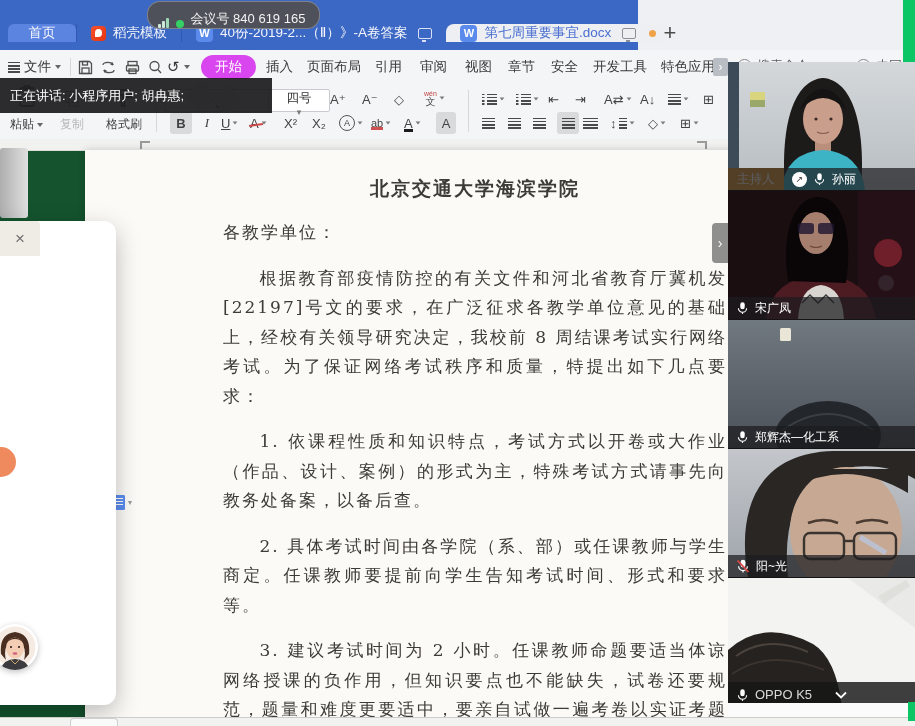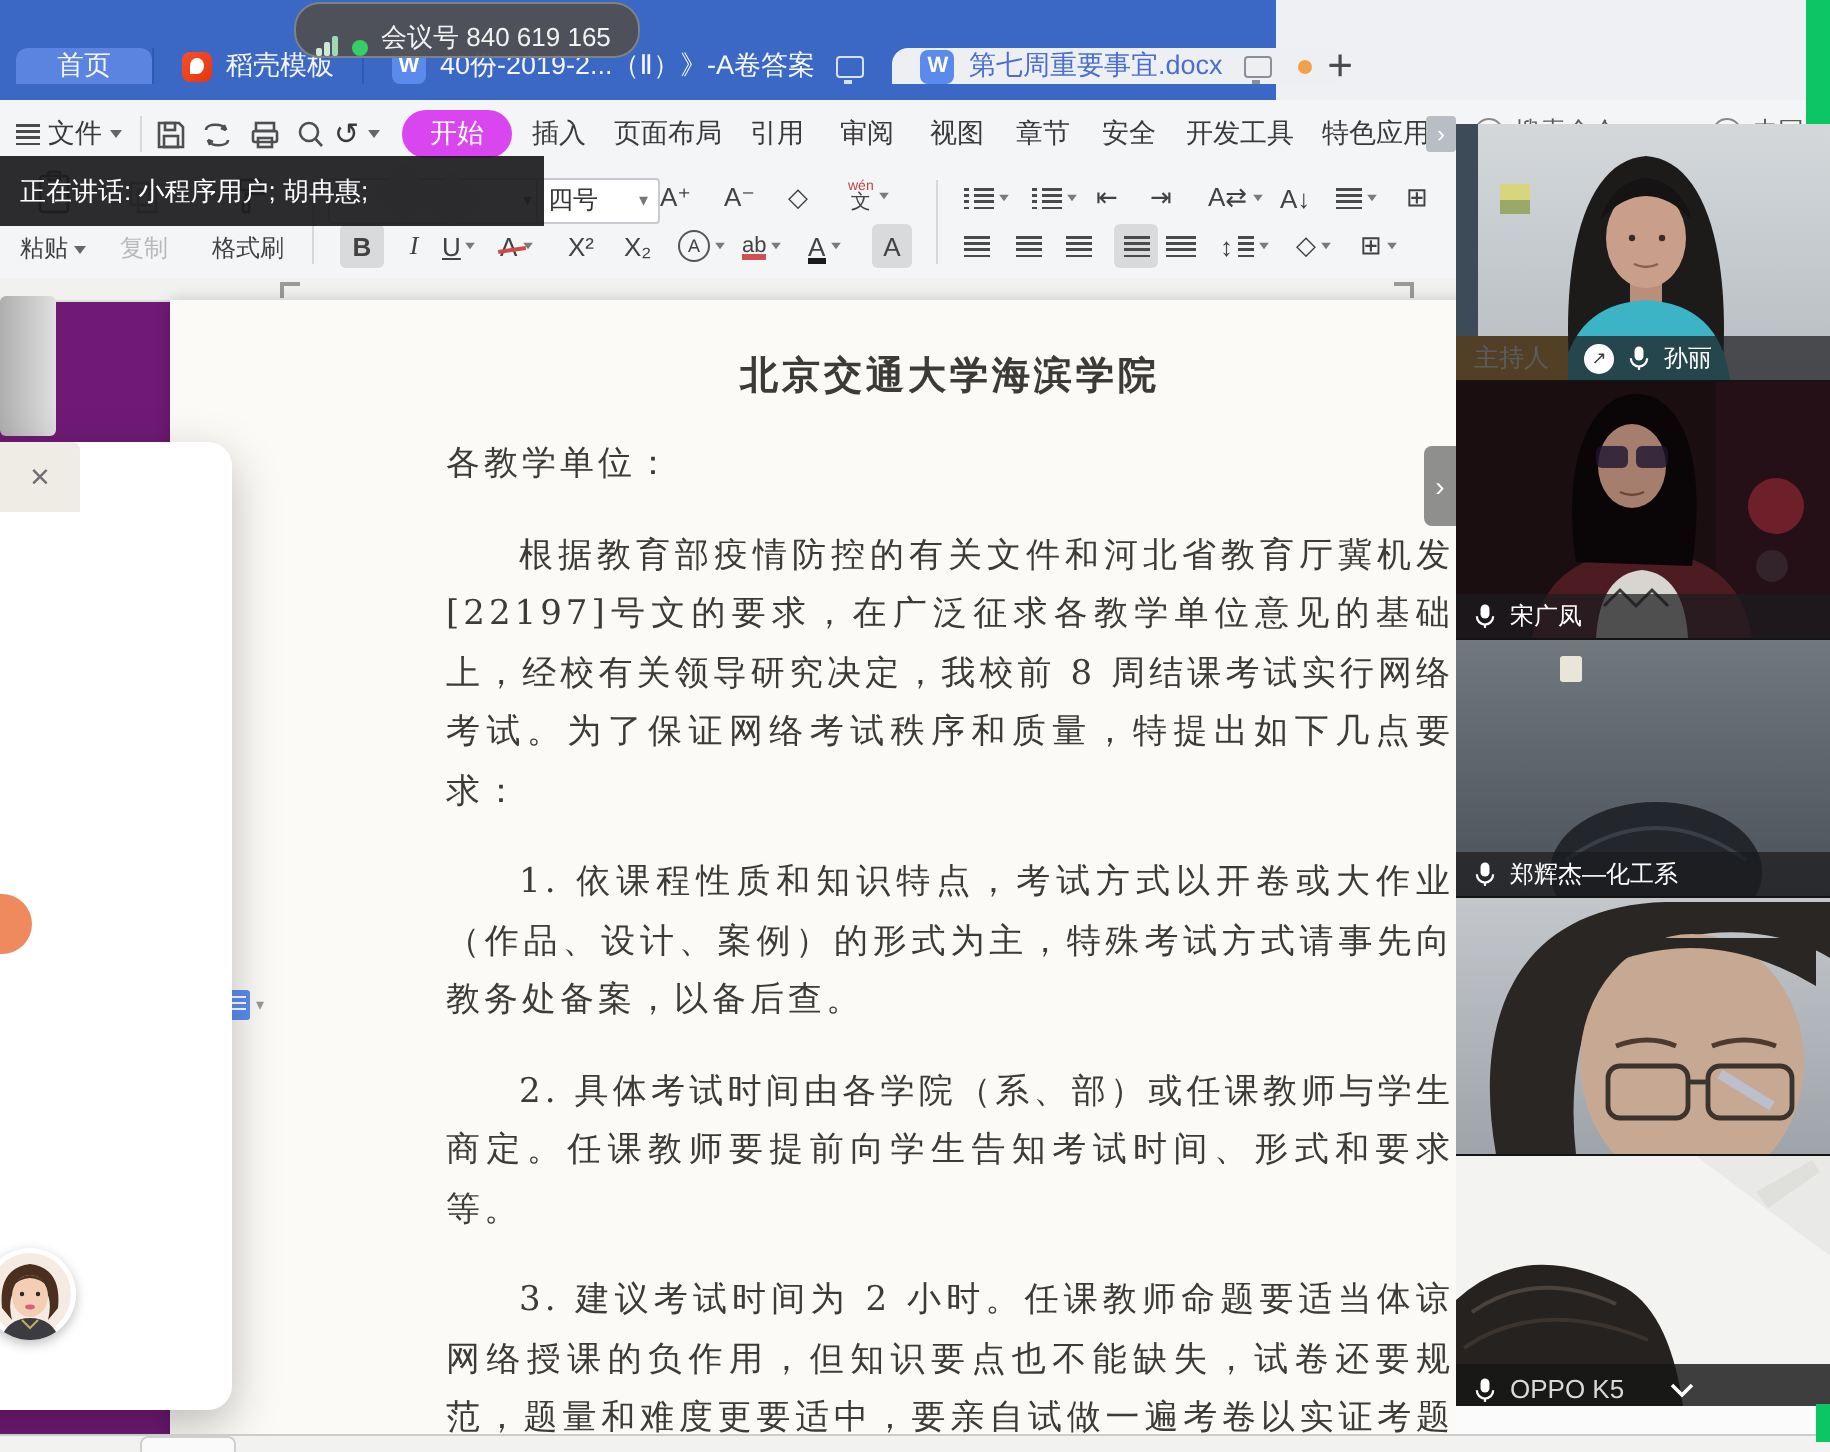--- a/index.html
+++ b/index.html
@@ -45,21 +45,21 @@
   .chev-box{width:15px;height:18px;background:#b9bdc4;border-radius:2px;color:#fff;font-size:12px;
     display:flex;align-items:center;justify-content:center;}
   .rp{position:absolute;top:7px;display:flex;align-items:center;gap:5px;color:#5b5b5b;font-size:13px;}
   .rp .circ-ic{width:13px;height:13px;border:1.3px solid #8a8a8a;border-radius:50%;}
   
   .row2{position:absolute;left:0;top:34px;width:915px;height:55px;}
   .t{position:absolute;height:22px;display:flex;align-items:center;justify-content:center;color:#424242;font-size:13px;gap:2px;}
   .t .caret{border-top-color:#7a7a7a;transform:scale(.8);}
   .btn-act{background:#d9dadc;border-radius:3px;}
   .combo{background:#fff;border:1px solid #c9cbd0;border-radius:2px;font-size:12.5px;color:#333;
-    display:flex;align-items:center;justify-content:space-between;padding:0 5px;height:21px;position:absolute;}
+    display:flex;align-items:center;justify-content:space-between;padding:0 5px;height:21px;position:absolute;flex-direction:column;}
   .lbl{position:absolute;top:32px;font-size:12px;color:#3f3f3f;display:flex;align-items:center;gap:3px;}
   .lbl.dis{color:#b9b9b9;}
   .ic-lines{width:13px;height:11px;background:repeating-linear-gradient(to bottom,#4a4a4a 0 1.4px,transparent 1.4px 3.1px);}
   .ic-list{width:15px;height:11px;background:
      repeating-linear-gradient(to bottom,#4a4a4a 0 1.4px,transparent 1.4px 3.1px),
      repeating-linear-gradient(to bottom,#4a4a4a 0 1.4px,transparent 1.4px 3.1px);
      background-size:2.5px 11px,10px 11px;background-position:0 0,5px 0;background-repeat:no-repeat;}
   .py{display:flex;flex-direction:column;align-items:center;line-height:1;}
   .py i{font-style:normal;font-size:7px;color:#c04545;}
   .py b{font-weight:normal;font-size:10px;}
@@ -69,21 +69,21 @@
   .red-strike:after{content:"";position:absolute;left:-1px;top:55%;width:14px;height:1.5px;background:#cf4b4b;transform:rotate(-8deg);}
   .bar-under{position:relative;}
   .bar-under:after{content:"";position:absolute;left:0;bottom:-1px;width:100%;height:3px;background:#1b1b1b;}
   .bar-red:after{background:#d05050;}
   svg.line-ic{stroke:#4f4f4f;fill:none;stroke-width:1.3;}
   
   .toast{position:absolute;left:0;top:78px;width:272px;height:35px;background:rgba(26,26,28,.92);z-index:40;
     display:flex;align-items:center;padding-left:10px;box-sizing:border-box;color:#fff;font-size:13px;overflow:hidden;}
   .toast .dia{position:absolute;width:20px;height:20px;background:#2b2b2e;transform:rotate(45deg);top:8px;}
   
-  .docarea{position:absolute;left:0;top:139px;width:915px;height:587px;background:#701a75;overflow:hidden;}
+  .docarea{position:absolute;left:0;top:139px;width:915px;height:587px;background:#14532d;overflow:hidden;}
   .ruler{position:absolute;left:0;top:0;width:915px;height:11px;background:#f1f1ef;border-bottom:1px solid #dddddb;}
   .rmark{position:absolute;top:2px;width:8px;height:6px;border-left:2px solid #9a9a9a;border-top:2px solid #9a9a9a;}
   .rmark.rt{border-left:none;border-right:2px solid #9a9a9a;}
   .page{position:absolute;left:85px;top:11px;width:780px;height:980px;background:#fbfaf6;
     box-shadow:0 0 7px rgba(0,0,0,.18);}
   .page-inner{width:536px;margin:0 auto;padding-top:22px;color:#3d3b38;
     font-family:"DejaVu Serif","Liberation Serif",serif;}
   .doc-title1{font-size:19px;font-weight:bold;text-align:center;letter-spacing:2px;line-height:28px;margin-top:2px;}
   .doc-title2{font-size:21px;font-weight:bold;text-align:center;letter-spacing:1px;line-height:32px;margin-top:8px;}
   .doc-body{margin-top:12px;font-size:17px;letter-spacing:2px;line-height:29.5px;text-align:justify;}
@@ -545,20 +545,29 @@
         <path d="M20 128 C8 60 30 4 105 2 L187 2 L187 30 C150 8 90 14 70 50 Q55 85 60 128 Z" fill="#2a2624"></path>
         <ellipse cx="118" cy="82" rx="56" ry="64" fill="#c6a893"></ellipse>
         <path d="M62 40 Q120 8 180 44 L180 20 L62 20 Z" fill="#2a2624"></path>
         <rect x="76" y="84" width="40" height="26" rx="6" fill="none" stroke="#3b332e" stroke-width="2.4"></rect>
         <rect x="126" y="84" width="42" height="26" rx="6" fill="none" stroke="#3b332e" stroke-width="2.4"></rect>
         <line x1="116" y1="92" x2="126" y2="92" stroke="#3b332e" stroke-width="2.4"></line>
         <path d="M132 88 L158 104" stroke="#b9cbe8" stroke-width="5" opacity="0.7"></path>
         <path d="M80 74 Q96 68 110 74" stroke="#4a3a30" stroke-width="2.5" fill="none"></path>
         <path d="M128 74 Q144 68 160 74" stroke="#4a3a30" stroke-width="2.5" fill="none"></path>
       </svg>
+      <div class="vbar">
+        <svg class="mic" width="14" height="14" viewBox="0 0 14 14">
+          <rect x="4.6" y="0.8" width="4.8" height="7.6" rx="2.4" fill="#fff"></rect>
+          <path d="M2.6 7.2 a4.4 4.4 0 0 0 8.8 0" stroke="#fff" stroke-width="1.2" fill="none"></path>
+          <line x1="7" y1="11.6" x2="7" y2="13.4" stroke="#fff" stroke-width="1.2"></line>
+          <line x1="1.5" y1="1.5" x2="12.5" y2="13" stroke="#e04444" stroke-width="1.8"></line>
+          </svg>
+        <span>阳~光</span>
+      </div>
     </div>
 
     <div class="vtile" style="height:129px">
       <svg class="scene" viewBox="0 0 187 129" preserveAspectRatio="none">
         <rect width="187" height="129" fill="#f3f4f2"></rect>
         <path d="M120 0 L187 0 L187 50 Z" fill="#e9eae7"></path>
         <path d="M150 18 L178 2 L182 8 L156 26 Z" fill="#dfe0dc"></path>
         <path d="M0 129 L0 72 Q35 40 85 66 Q108 80 114 129 Z" fill="#26221f"></path>
         <path d="M8 78 Q40 56 80 74" stroke="#4a423c" stroke-width="2" fill="none"></path>
         <path d="M4 96 Q42 70 96 92" stroke="#3a332e" stroke-width="2" fill="none"></path>

